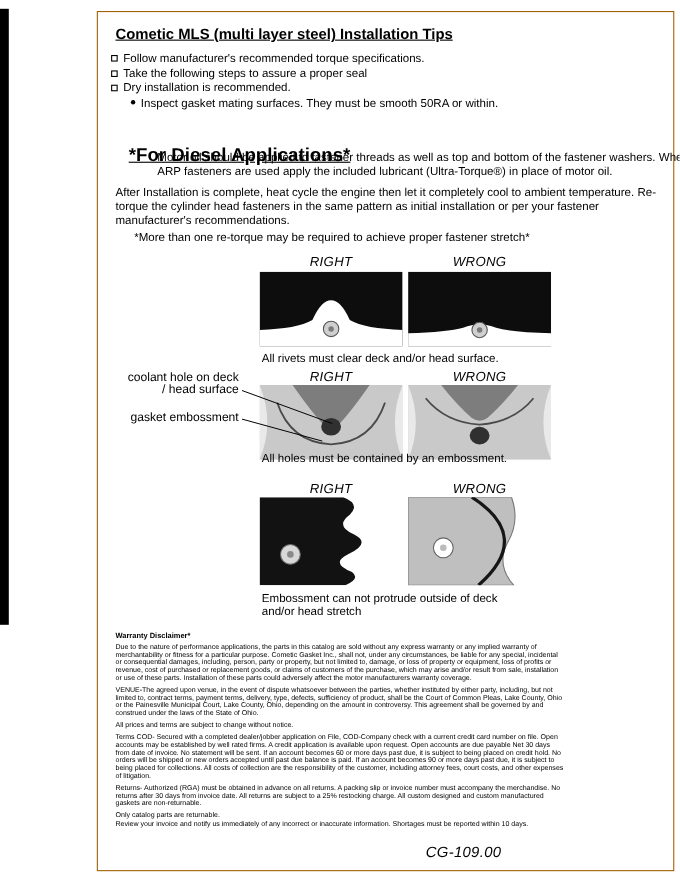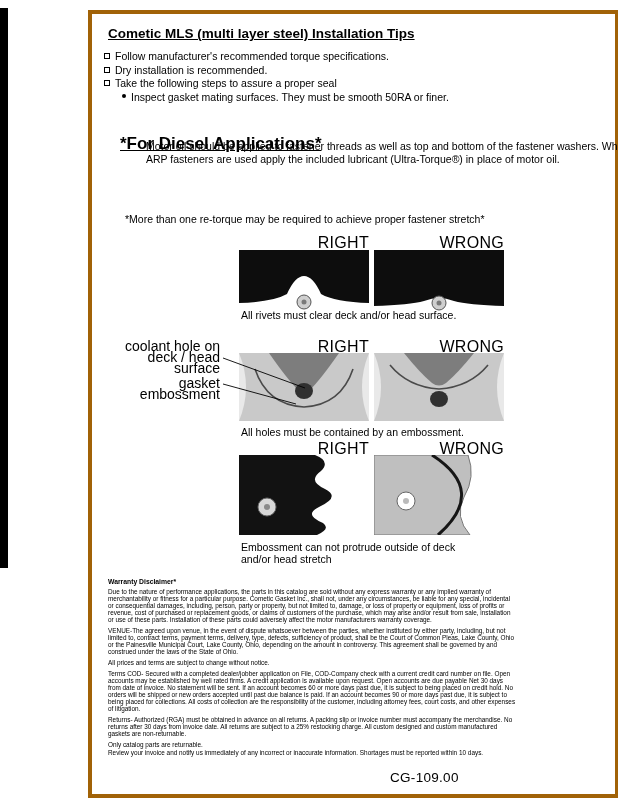--- a/index.html
+++ b/index.html
@@ -1,88 +1,89 @@
 <!DOCTYPE html>
 <html><head>
 <meta charset="utf-8">
 <style>
   html,body{margin:0;padding:0;background:#fff;}
   body{width:618px;height:800px;font-family:"Liberation Sans",sans-serif;color:#000;}
   .page{position:relative;width:618px;height:800px;background:#fff;overflow:hidden;}
   .print-bar{position:absolute;left:0;top:8px;width:8px;height:560px;background:#000;}
-  .frame{position:absolute;left:88px;top:10px;width:523px;height:780px;border:4px solid #a16207;}
+  .frame{position:absolute;left:88px;top:10px;width:523px;height:780px;border:1px solid #a16207;}
   .title{position:absolute;left:16px;top:12px;font-size:13.5px;font-weight:bold;text-decoration:underline;margin:0;}
   .tips{position:absolute;left:12px;top:36px;width:500px;font-size:10.5px;line-height:12.5px;}
   .li{display:flex;align-items:flex-start;margin-bottom:1px;}
   .li.sub{margin-left:18px;}
   .sq{flex:0 0 auto;width:4px;height:4px;border:1px solid #000;margin:3px 5px 0 0;}
   .dot{flex:0 0 auto;width:4px;height:4px;background:#000;border-radius:50%;margin:3.5px 5px 0 0;}
   .dh{position:absolute;left:16px;top:108px;font-size:17px;font-weight:bold;margin:12px;text-decoration:underline;}
   .para{position:absolute;left:16px;width:497px;font-size:10.5px;line-height:13px;margin:0;}
   .p1{top:126px;margin-left:38px;} .p2{top:158px;}
   .note{position:absolute;left:33px;top:199px;font-size:10.5px;margin:0;}
-  .dlabel{position:absolute;width:130px;text-align:right;font-size:16px;letter-spacing:.3px;}
+  .dlabel{position:absolute;width:130px;text-align:center;font-size:12px;letter-spacing:.3px;font-style:italic;}
   .panel{position:absolute;display:block;}
   .caption{position:absolute;font-size:10.5px;line-height:12px;}
-  .ann{position:absolute;width:104px;text-align:right;font-size:14px;line-height:11px;}
+  .ann{position:absolute;width:104px;text-align:right;font-size:11px;line-height:11px;}
   .overlay{position:absolute;left:0;top:0;pointer-events:none;}
   .warranty{position:absolute;left:16px;top:564px;width:409px;font-size:6.4px;line-height:7px;}
   .wh{font-weight:bold;font-size:6.8px;margin:0 0 3px 0;}
   .wp{margin:0 0 4px 0;}
-  .code{position:absolute;left:298px;top:756px;font-size:13.5px;letter-spacing:.3px;}
+  .code{position:absolute;left:298px;top:756px;font-size:13.5px;letter-spacing:.3px;font-style:italic;}
 </style>
 </head>
 <body>
 
 <div class="page">
   <div class="print-bar"></div>
 
   <div class="frame">
 
     <h1 class="title">Cometic MLS (multi layer steel) Installation Tips</h1>
 
     <div class="tips">
       <div class="li">
           <span class="sq"></span>
           <span>Follow manufacturer's recommended torque specifications.</span>
         </div>
       <div class="li">
           <span class="sq"></span>
-          <span>Dry installation is recommended.</span>
+          <span>Take the following steps to assure a proper seal</span>
         </div>
       <div class="li">
           <span class="sq"></span>
-          <span>Take the following steps to assure a proper seal</span>
+          <span>Dry installation is recommended.</span>
         </div>
       <div class="li sub">
           <span class="dot"></span>
-          <span>Inspect gasket mating surfaces. They must be smooth 50RA or finer.</span>
+          <span>Inspect gasket mating surfaces. They must be smooth 50RA or within.</span>
         </div>
     </div>
 
     <h2 class="dh">*For Diesel Applications*</h2>
     <p class="para p1">Motor oil should be applied to fastener threads as well as top and bottom of the fastener washers. When ARP fasteners are used apply the included lubricant (Ultra-Torque®) in place of motor oil.</p>
+    <p class="para p2">After Installation is complete, heat cycle the engine then let it completely cool to ambient temperature. Re-torque the cylinder head fasteners in the same pattern as initial installation or per your fastener manufacturer's recommendations.</p>
     <p class="note">*More than one re-torque may be required to achieve proper fastener stretch*</p>
 
     <div class="dlabel" style="left:147px;top:220px">RIGHT</div>
     <div class="dlabel" style="left:282px;top:220px">WRONG</div>
 
     <svg class="panel" style="left:147px;top:236px" width="130" height="68">
       <rect width="130" height="68" fill="#0d0d0d"></rect>
       <path d="M0,68 V53 Q34,52 48,44 Q56,26 65,26 Q74,26 82,44 Q96,52 130,53 V68 Z" fill="#ffffff"></path>
       <circle cx="65" cy="52" r="7" fill="#cfcfcf" stroke="#555" stroke-width="1"></circle>
       <circle cx="65" cy="52" r="2.5" fill="#7a7a7a"></circle>
     </svg>
     <svg class="panel" style="left:282px;top:236px" width="130" height="68">
       <rect width="130" height="68" fill="#0d0d0d"></rect>
       <path d="M0,68 V56 Q36,55 50,51 Q58,48 65,48 Q72,48 80,51 Q94,55 130,56 V68 Z" fill="#ffffff"></path>
       <circle cx="65" cy="53" r="7" fill="#cfcfcf" stroke="#555" stroke-width="1"></circle>
       <circle cx="65" cy="53" r="2.5" fill="#7a7a7a"></circle>
     </svg>
-    <div class="caption" style="left:149px;top:295px">All rivets must clear deck and/or head surface.</div>
+    <div class="caption" style="left:149px;top:309px">All rivets must clear deck and/or head surface.</div>
 
     <div class="dlabel" style="left:147px;top:324px">RIGHT</div>
     <div class="dlabel" style="left:282px;top:324px">WRONG</div>
 
     <div class="ann" style="left:24px;top:327px">coolant hole on deck / head surface</div>
     <div class="ann" style="left:24px;top:364px">gasket embossment</div>
 
     <svg class="panel" style="left:147px;top:339px" width="130" height="68">
       <rect width="130" height="68" fill="#c9c9c9"></rect>
       <path d="M0,0 Q14,34 0,68 L0,0" fill="#e9e9e9"></path>
@@ -92,21 +93,21 @@
       <ellipse cx="65" cy="38" rx="9" ry="8" fill="#303030"></ellipse>
     </svg>
     <svg class="panel" style="left:282px;top:339px" width="130" height="68">
       <rect width="130" height="68" fill="#c9c9c9"></rect>
       <path d="M0,0 Q14,34 0,68 L0,0" fill="#e9e9e9"></path>
       <path d="M130,0 Q116,34 130,68 L130,0" fill="#e9e9e9"></path>
       <path d="M30,0 H100 Q84,20 72,30 Q65,35 58,30 Q46,20 30,0 Z" fill="#7d7d7d"></path>
       <path d="M16,12 Q34,34 65,36 Q96,34 114,12" fill="none" stroke="#4a4a4a" stroke-width="1.6"></path>
       <ellipse cx="65" cy="46" rx="9" ry="8" fill="#303030"></ellipse>
     </svg>
-    <div class="caption" style="left:149px;top:412px">All holes must be contained by an embossment.</div>
+    <div class="caption" style="left:149px;top:400px">All holes must be contained by an embossment.</div>
 
     <div class="dlabel" style="left:147px;top:426px">RIGHT</div>
     <div class="dlabel" style="left:282px;top:426px">WRONG</div>
 
     <svg class="panel" style="left:147px;top:441px" width="130" height="80">
       <rect width="130" height="80" fill="#ffffff"></rect>
       <path d="M0,0 H76 Q92,6 82,16 Q68,26 86,34 Q102,42 80,52 Q64,60 84,68 Q92,74 78,80 H0 Z" fill="#121212"></path>
       <circle cx="28" cy="52" r="9" fill="#d8d8d8" stroke="#666" stroke-width="1"></circle>
       <circle cx="28" cy="52" r="3" fill="#8a8a8a"></circle>
     </svg>

